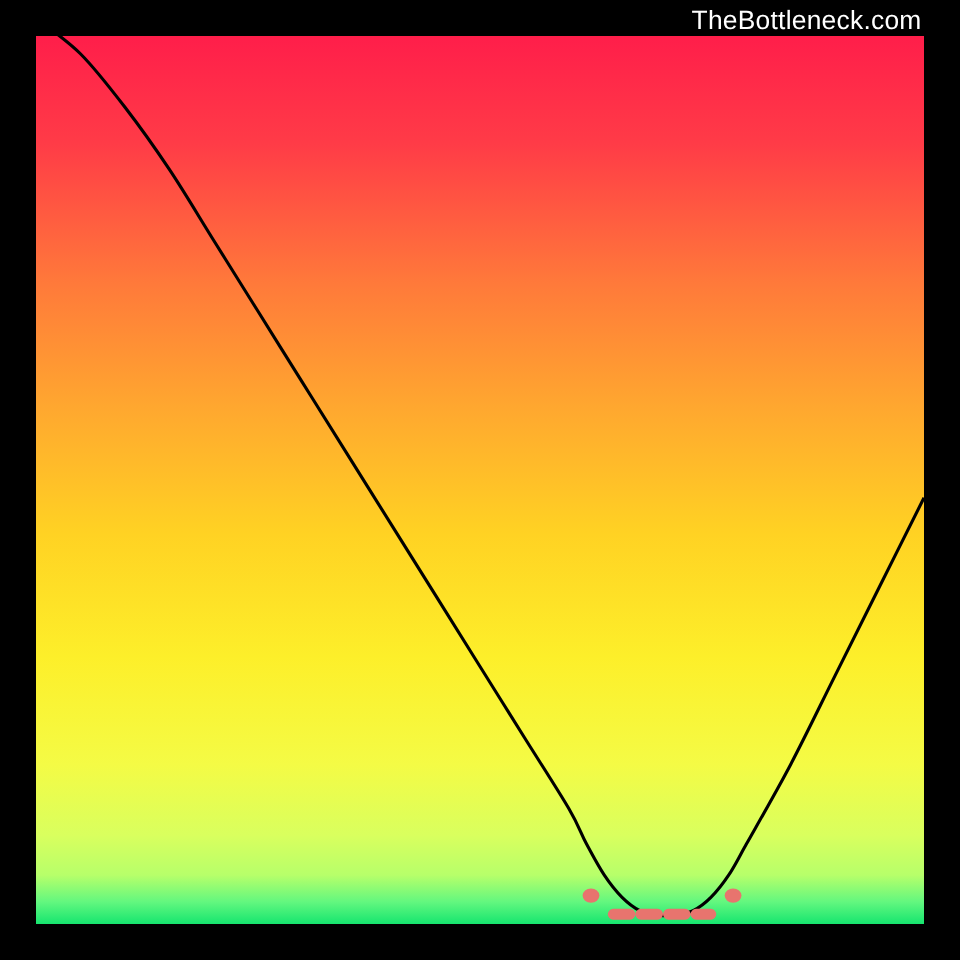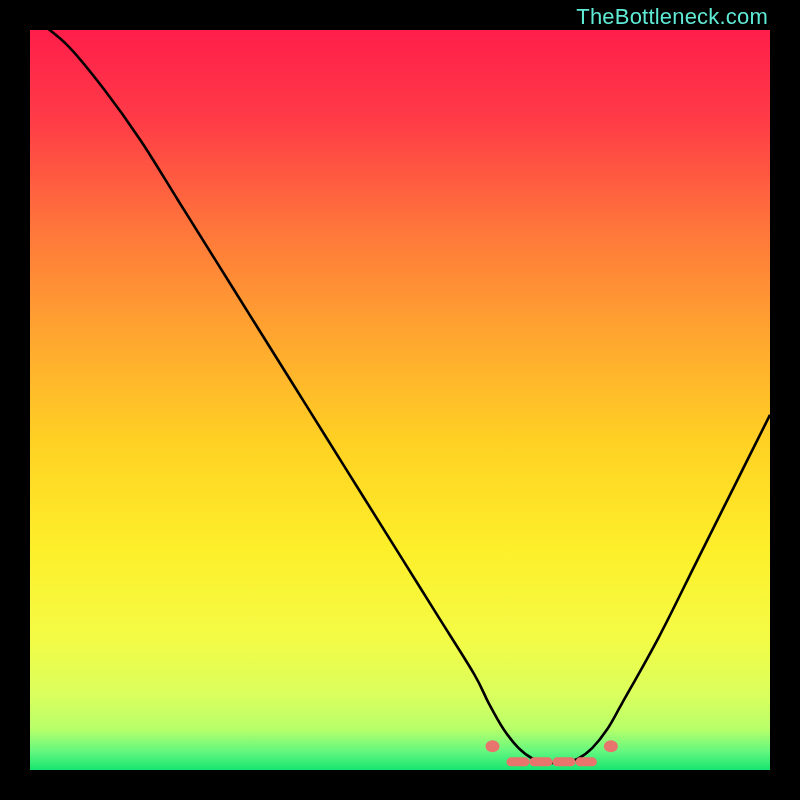--- a/index.html
+++ b/index.html
@@ -25,21 +25,21 @@
     width: 740px;
     height: 740px;
     overflow: hidden;
   }
   .watermark {
     position: absolute;
     top: 4px;
     right: 32px;
     font-family: Arial, Helvetica, sans-serif;
     font-size: 22px;
-    color: #5eead4;
+    color: #ffffff;
     letter-spacing: 0.2px;
     user-select: none;
   }
   .gradient {
     width: 100%;
     height: 100%;
   }
   .curve {
     position: absolute;
     left: 0;

